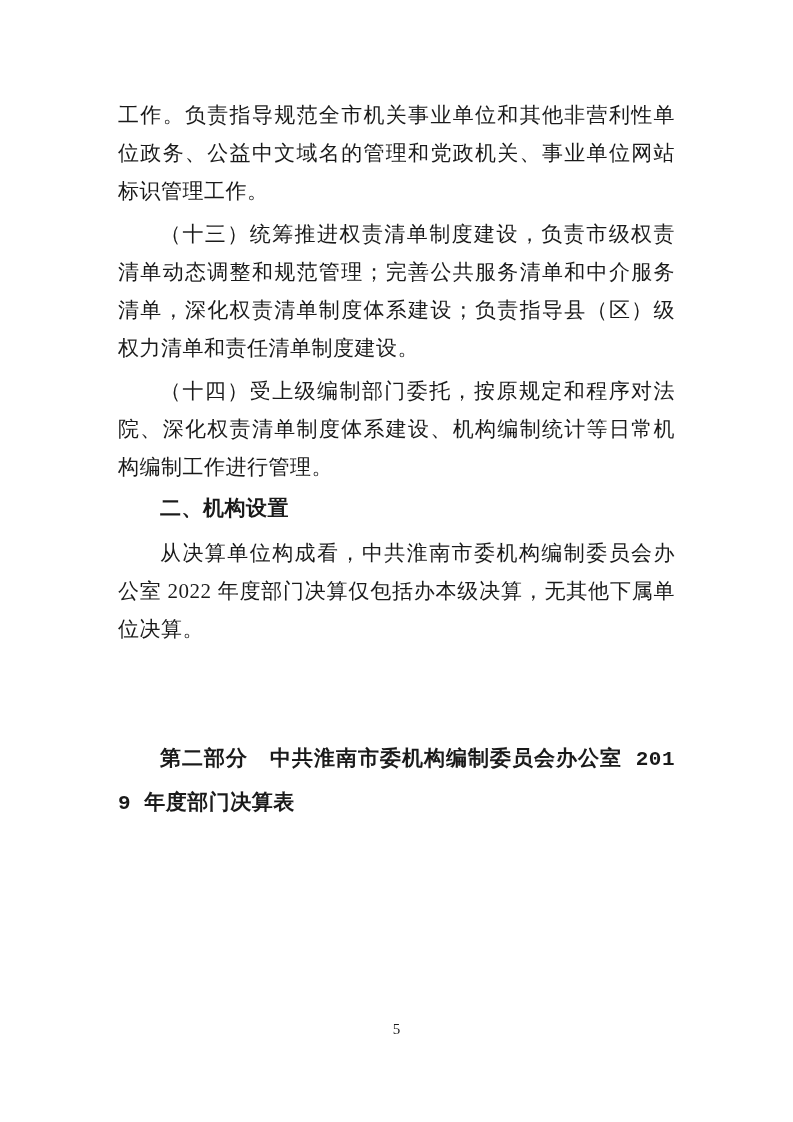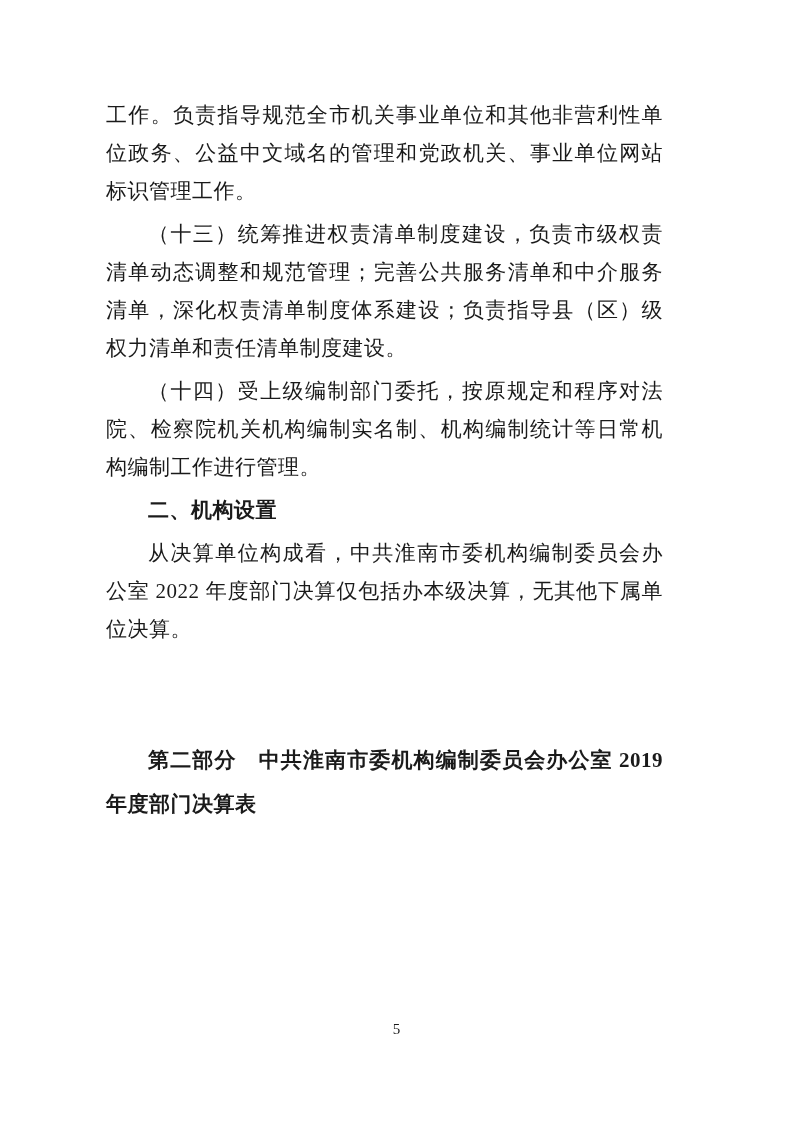--- a/index.html
+++ b/index.html
@@ -12,38 +12,38 @@
     width: 793px;
     height: 1122px;
     background: #ffffff;
     color: #1a1a1a;
     font-family: "Liberation Serif", "DejaVu Serif", serif;
     overflow: hidden;
   }
   .content {
     position: absolute;
     top: 96px;
-    left: 106px;
+    left: 118px;
     width: 557px;
   }
   p.body {
     margin: 0 0 5px 0;
     font-size: 21px;
     line-height: 38px;
     letter-spacing: 0.5px;
     text-align: justify;
     text-justify: inter-ideograph;
     word-break: break-all;
   }
   .indent-2 {
     text-indent: 42px;
   }
   h2.heading {
     margin: 0 0 5px 0;
-    font-family: Liberation Serif, serif;
+    font-family: Liberation Mono, monospace;
     font-weight: bold;
     font-size: 21px;
     line-height: 38px;
     letter-spacing: 0.5px;
     text-indent: 42px;
     text-align: justify;
     text-justify: inter-ideograph;
     word-break: break-all;
   }
   h2.part2-heading {
@@ -66,21 +66,21 @@
 </head>
 <body>
 
 <div class="page">
   <main class="content">
 
     <p class="body">工作。负责指导规范全市机关事业单位和其他非营利性单位政务、公益中文域名的管理和党政机关、事业单位网站标识管理工作。</p>
 
     <p class="body indent-2">（十三）统筹推进权责清单制度建设，负责市级权责清单动态调整和规范管理；完善公共服务清单和中介服务清单，深化权责清单制度体系建设；负责指导县（区）级权力清单和责任清单制度建设。</p>
 
-    <p class="body indent-2">（十四）受上级编制部门委托，按原规定和程序对法院、检察院机关机构编制实名制、机构编制统计等日常机构编制工作进行管理。</p>
+    <p class="body indent-2">（十四）受上级编制部门委托，按原规定和程序对法院、深化权责清单制度体系建设、机构编制统计等日常机构编制工作进行管理。</p>
 
 
 
     <h2 class="heading">二、机构设置</h2>
 
     <p class="body indent-2">从决算单位构成看，中共淮南市委机构编制委员会办公室 2022 年度部门决算仅包括办本级决算，无其他下属单位决算。</p>
 
     <h2 class="heading part2-heading">第二部分　中共淮南市委机构编制委员会办公室 2019 年度部门决算表</h2>
 
   </main>

